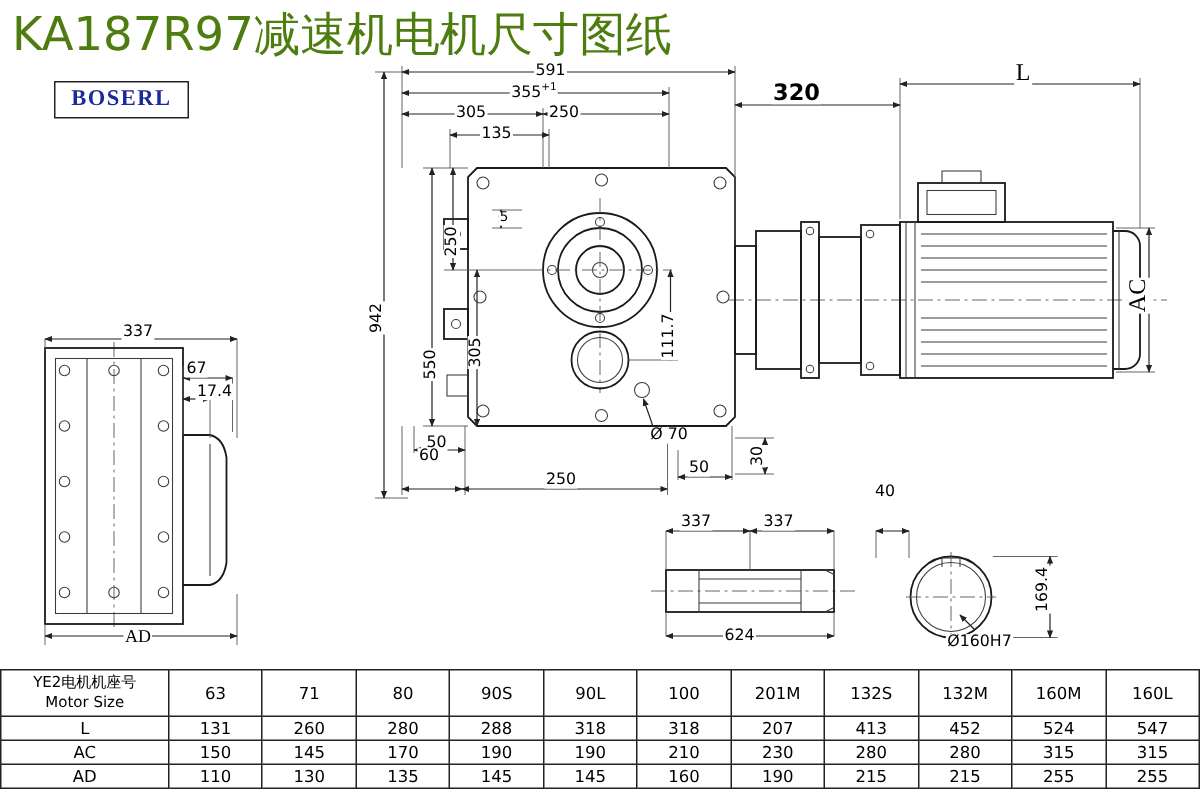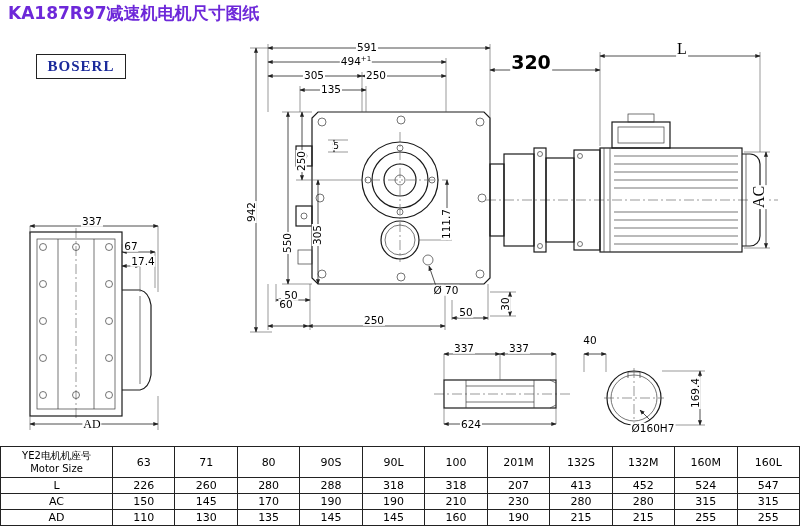--- a/index.html
+++ b/index.html
@@ -1,32 +1,32 @@
 <!DOCTYPE html>
 <html><head>
 <meta charset="utf-8">
 <style>
   *{margin:0;padding:0;box-sizing:border-box}
   html,body{width:800px;height:528px;background:#fff;overflow:hidden;
     font-family:"DejaVu Sans","Liberation Sans",sans-serif;position:relative}
-  .title{position:absolute;left:8px;top:2px;font-size:17px;font-weight:bold;color:#6d28d9;white-space:nowrap}
+  .title{position:absolute;left:8px;top:2px;font-size:31px;font-weight:normal;color:#4d7c0f;white-space:nowrap}
   .logo{position:absolute;left:36px;top:54px;width:90px;height:25px;border:1px solid #222;
     display:flex;align-items:center;justify-content:center;
     font-family:"Liberation Serif",serif;font-weight:bold;font-size:15px;color:#1b2a9b;letter-spacing:1px}
   svg.drawing{position:absolute;left:0;top:0}
   .geo{stroke:#1a1a1a;stroke-width:1.2;fill:none}
   .geo-thin{stroke:#3a3a3a;stroke-width:0.7;fill:none}
   .dim-line{stroke:#222;stroke-width:0.8;fill:none}
   .ext{stroke:#555;stroke-width:0.6;fill:none}
   .cl{stroke:#555;stroke-width:0.6;fill:none;stroke-dasharray:10 3 2 3}
   .leader{stroke:#222;stroke-width:0.8;fill:none}
   .dim{position:absolute;transform:translate(-50%,-50%);font-size:10.5px;line-height:1;
     color:#000;background:#fff;padding:0 1px;white-space:nowrap}
   .dim.rot{transform:translate(-50%,-50%) rotate(-90deg)}
-  .dim.bold{font-size:19px;font-weight:bold}
+  .dim.bold{font-size:15px;font-weight:bold}
   .dim.serif{font-family:"Liberation Serif",serif;font-size:16px}
   .dim.serif-sm{font-family:"Liberation Serif",serif;font-size:12px}
   .dim.tiny{font-size:9px}
   sup.tol{font-size:7px;vertical-align:super}
   table.size-table{position:absolute;left:0;top:446px;width:800px;border-collapse:collapse;
     table-layout:fixed;font-size:11px;color:#000;background:#fff}
   table.size-table th,table.size-table td{border:1px solid #222;text-align:center;
     padding:0;font-weight:normal;overflow:hidden}
   table.size-table th{height:31px}
   table.size-table td{height:16px}
@@ -184,21 +184,21 @@
     <line class="dim-line" marker-start="url(#arr)" marker-end="url(#arr)" x1="500" y1="354" x2="556" y2="354"></line>
     <line class="dim-line" marker-start="url(#arr)" marker-end="url(#arr)" x1="584" y1="354" x2="606" y2="354"></line>
     <line class="dim-line" marker-start="url(#arr)" marker-end="url(#arr)" x1="444" y1="424" x2="556" y2="424"></line>
     <line class="dim-line" marker-start="url(#arr)" marker-end="url(#arr)" x1="700" y1="371" x2="700" y2="425"></line>
     <path class="leader" marker-end="url(#arr)" d="M438,292 L429,266"></path>
     <path class="leader" marker-end="url(#arr)" d="M650,420 L640,410"></path>
   </g>
 </svg>
 
 <div class="dim" style="left:367px;top:47px">591</div>
-<div class="dim" style="left:356px;top:61px"><span>494</span><sup class="tol">+1</sup></div>
+<div class="dim" style="left:356px;top:61px"><span>355</span><sup class="tol">+1</sup></div>
 <div class="dim" style="left:314px;top:75px">305</div>
 <div class="dim" style="left:376px;top:75px">250</div>
 <div class="dim" style="left:331px;top:89px">135</div>
 <div class="dim bold" style="left:531px;top:62px">320</div>
 <div class="dim serif" style="left:682px;top:49px">L</div>
 <div class="dim rot" style="left:251px;top:212px">942</div>
 <div class="dim rot" style="left:287px;top:243px">550</div>
 <div class="dim rot" style="left:301px;top:161px">250</div>
 <div class="dim rot" style="left:317px;top:235px">305</div>
 <div class="dim tiny" style="left:336px;top:146px">5</div>
@@ -209,22 +209,22 @@
 <div class="dim" style="left:374px;top:320px">250</div>
 <div class="dim" style="left:446px;top:290px">Ø 70</div>
 <div class="dim rot" style="left:505px;top:304px">30</div>
 <div class="dim" style="left:466px;top:312px">50</div>
 <div class="dim" style="left:92px;top:221px">337</div>
 <div class="dim" style="left:131px;top:246px">67</div>
 <div class="dim" style="left:143px;top:261px">17.4</div>
 <div class="dim serif-sm" style="left:92px;top:424px">AD</div>
 <div class="dim" style="left:464px;top:348px">337</div>
 <div class="dim" style="left:519px;top:348px">337</div>
-<div class="dim" style="left:590px;top:340px">40</div>
-<div class="dim" style="left:471px;top:424px">624</div>
+<div class="dim" style="left:590px;top:328px">40</div>
+<div class="dim" style="left:493px;top:424px">624</div>
 <div class="dim rot" style="left:695px;top:393px">169.4</div>
 <div class="dim" style="left:653px;top:428px">Ø160H7</div>
 
 <table class="size-table">
   <thead>
     <tr>
         <th class="label-col">
           <div>YE2电机机座号</div>
           <div>Motor Size</div>
         </th>
@@ -237,21 +237,21 @@
         <th>201M</th>
         <th>132S</th>
         <th>132M</th>
         <th>160M</th>
         <th>160L</th>
       </tr>
   </thead>
   <tbody>
       <tr>
         <td>L</td>
-        <td>226</td>
+        <td>131</td>
         <td>260</td>
         <td>280</td>
         <td>288</td>
         <td>318</td>
         <td>318</td>
         <td>207</td>
         <td>413</td>
         <td>452</td>
         <td>524</td>
         <td>547</td>

